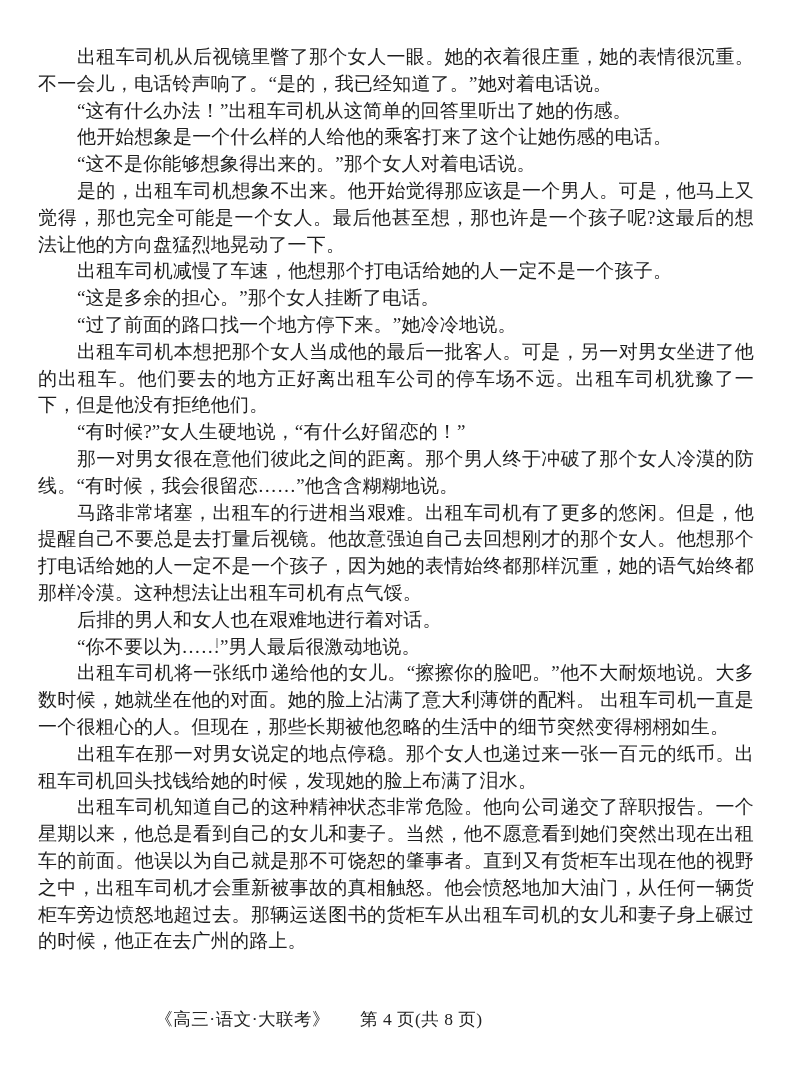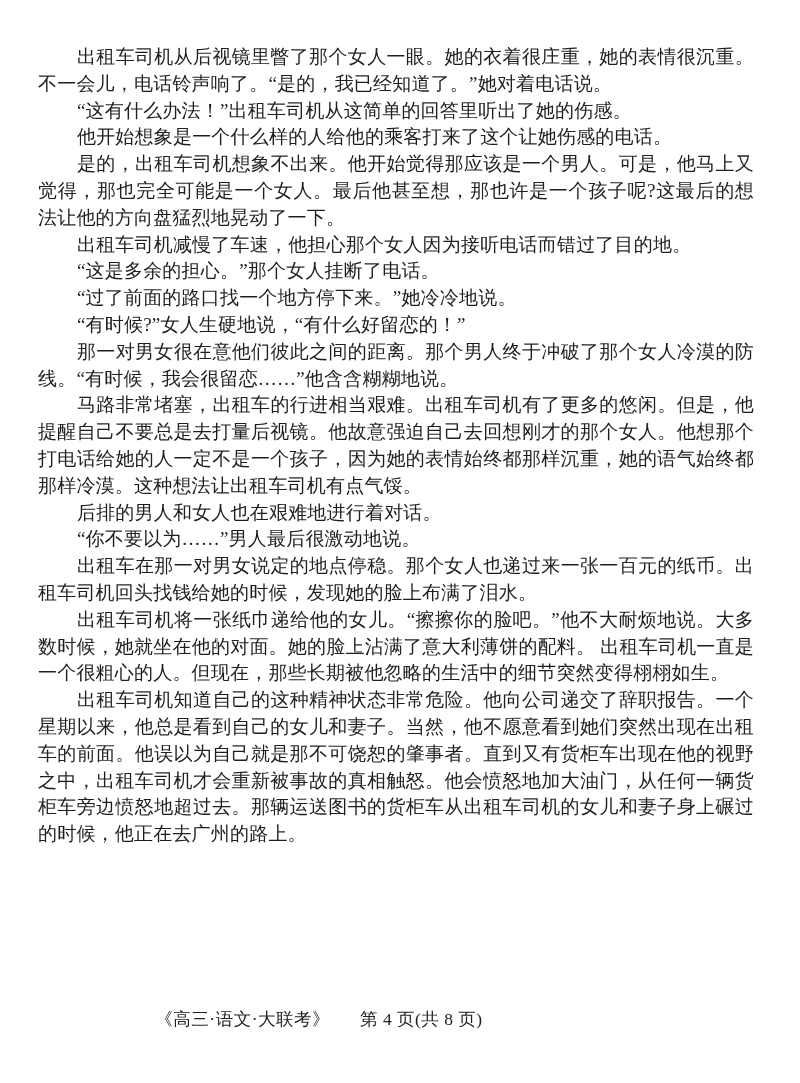--- a/index.html
+++ b/index.html
@@ -58,31 +58,33 @@
 </style>
 </head>
 <body>
 
 <div class="sheet">
 
   <div class="body-text">
       <p>出租车司机从后视镜里瞥了那个女人一眼。她的衣着很庄重，她的表情很沉重。不一会儿，电话铃声响了。“是的，我已经知道了。”她对着电话说。</p>
       <p>“这有什么办法！”出租车司机从这简单的回答里听出了她的伤感。</p>
       <p>他开始想象是一个什么样的人给他的乘客打来了这个让她伤感的电话。</p>
+      <p>“这不是你能够想象得出来的。”那个女人对着电话说。</p>
       <p>是的，出租车司机想象不出来。他开始觉得那应该是一个男人。可是，他马上又觉得，那也完全可能是一个女人。最后他甚至想，那也许是一个孩子呢?这最后的想法让他的方向盘猛烈地晃动了一下。</p>
-      <p>出租车司机减慢了车速，他担心那个女人因为接听电话而错过了目的地。</p>
+      <p>出租车司机减慢了车速，他想那个打电话给她的人一定不是一个孩子。</p>
       <p>“这是多余的担心。”那个女人挂断了电话。</p>
       <p>“过了前面的路口找一个地方停下来。”她冷冷地说。</p>
+      <p>出租车司机本想把那个女人当成他的最后一批客人。可是，另一对男女坐进了他的出租车。他们要去的地方正好离出租车公司的停车场不远。出租车司机犹豫了一下，但是他没有拒绝他们。</p>
       <p>“有时候?”女人生硬地说，“有什么好留恋的！”</p>
       <p>那一对男女很在意他们彼此之间的距离。那个男人终于冲破了那个女人冷漠的防线。“有时候，我会很留恋……”他含含糊糊地说。</p>
       <p>马路非常堵塞，出租车的行进相当艰难。出租车司机有了更多的悠闲。但是，他提醒自己不要总是去打量后视镜。他故意强迫自己去回想刚才的那个女人。他想那个打电话给她的人一定不是一个孩子，因为她的表情始终都那样沉重，她的语气始终都那样冷漠。这种想法让出租车司机有点气馁。</p>
       <p>后排的男人和女人也在艰难地进行着对话。</p>
       <p>“你不要以为……”男人最后很激动地说。</p>
+      <p>出租车司机将一张纸巾递给他的女儿。“擦擦你的脸吧。”他不大耐烦地说。大多数时候，她就坐在他的对面。她的脸上沾满了意大利薄饼的配料。 出租车司机一直是一个很粗心的人。但现在，那些长期被他忽略的生活中的细节突然变得栩栩如生。</p>
       <p>出租车在那一对男女说定的地点停稳。那个女人也递过来一张一百元的纸币。出租车司机回头找钱给她的时候，发现她的脸上布满了泪水。</p>
-      <p>出租车司机将一张纸巾递给他的女儿。“擦擦你的脸吧。”他不大耐烦地说。大多数时候，她就坐在他的对面。她的脸上沾满了意大利薄饼的配料。 出租车司机一直是一个很粗心的人。但现在，那些长期被他忽略的生活中的细节突然变得栩栩如生。</p>
       <p>出租车司机知道自己的这种精神状态非常危险。他向公司递交了辞职报告。一个星期以来，他总是看到自己的女儿和妻子。当然，他不愿意看到她们突然出现在出租车的前面。他误以为自己就是那不可饶恕的肇事者。直到又有货柜车出现在他的视野之中，出租车司机才会重新被事故的真相触怒。他会愤怒地加大油门，从任何一辆货柜车旁边愤怒地超过去。那辆运送图书的货柜车从出租车司机的女儿和妻子身上碾过的时候，他正在去广州的路上。</p>
     </div>
 
   <span class="artifact tick" style="left:216px; top:638px;"></span>
   <span class="artifact" style="left:290px; top:650px; width:8px; height:2px;"></span>
   <span class="artifact" style="left:354px; top:651px; width:8px; height:2px;"></span>
 
   <div class="footer">
     <span>《高三·语文·大联考》</span><span class="gap"></span><span>第 4 页(共 8 页)</span>
   </div>

